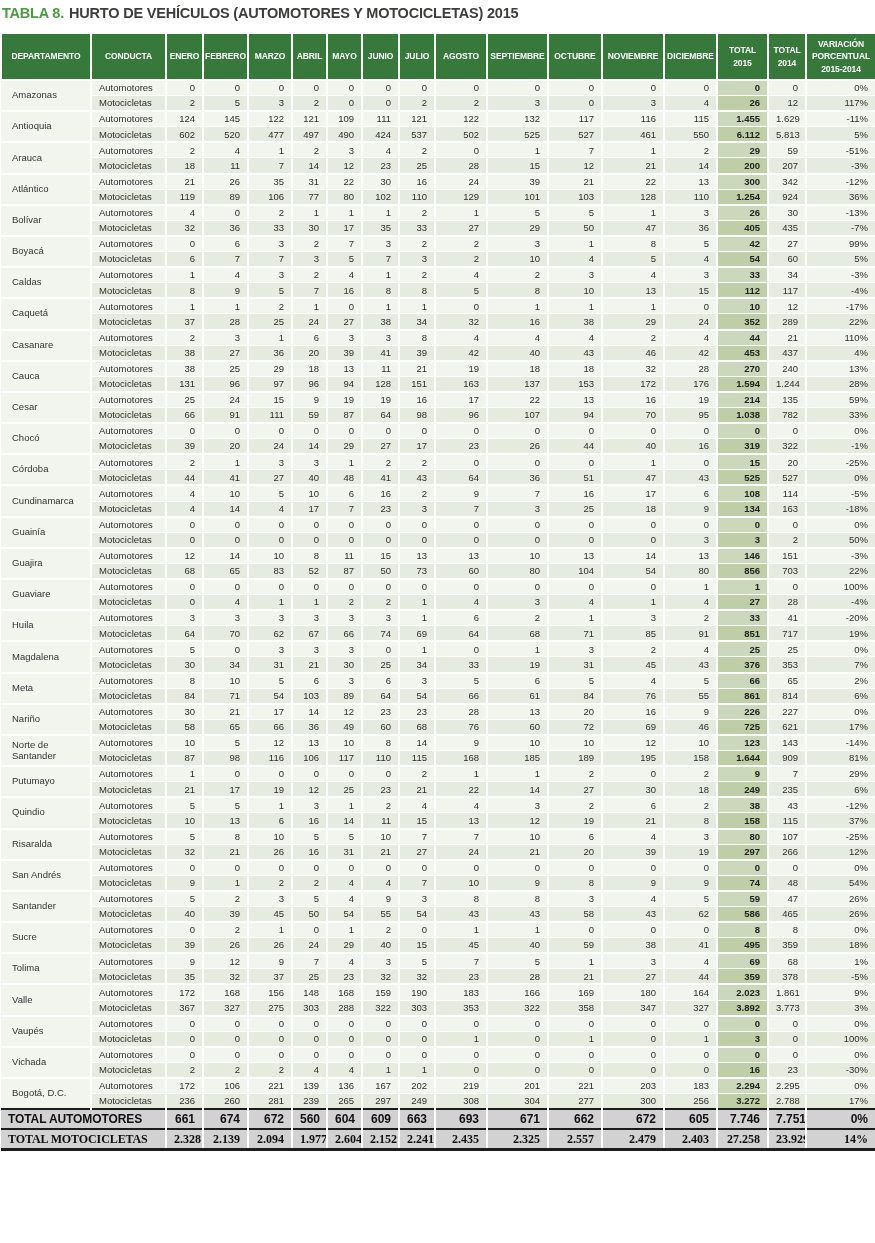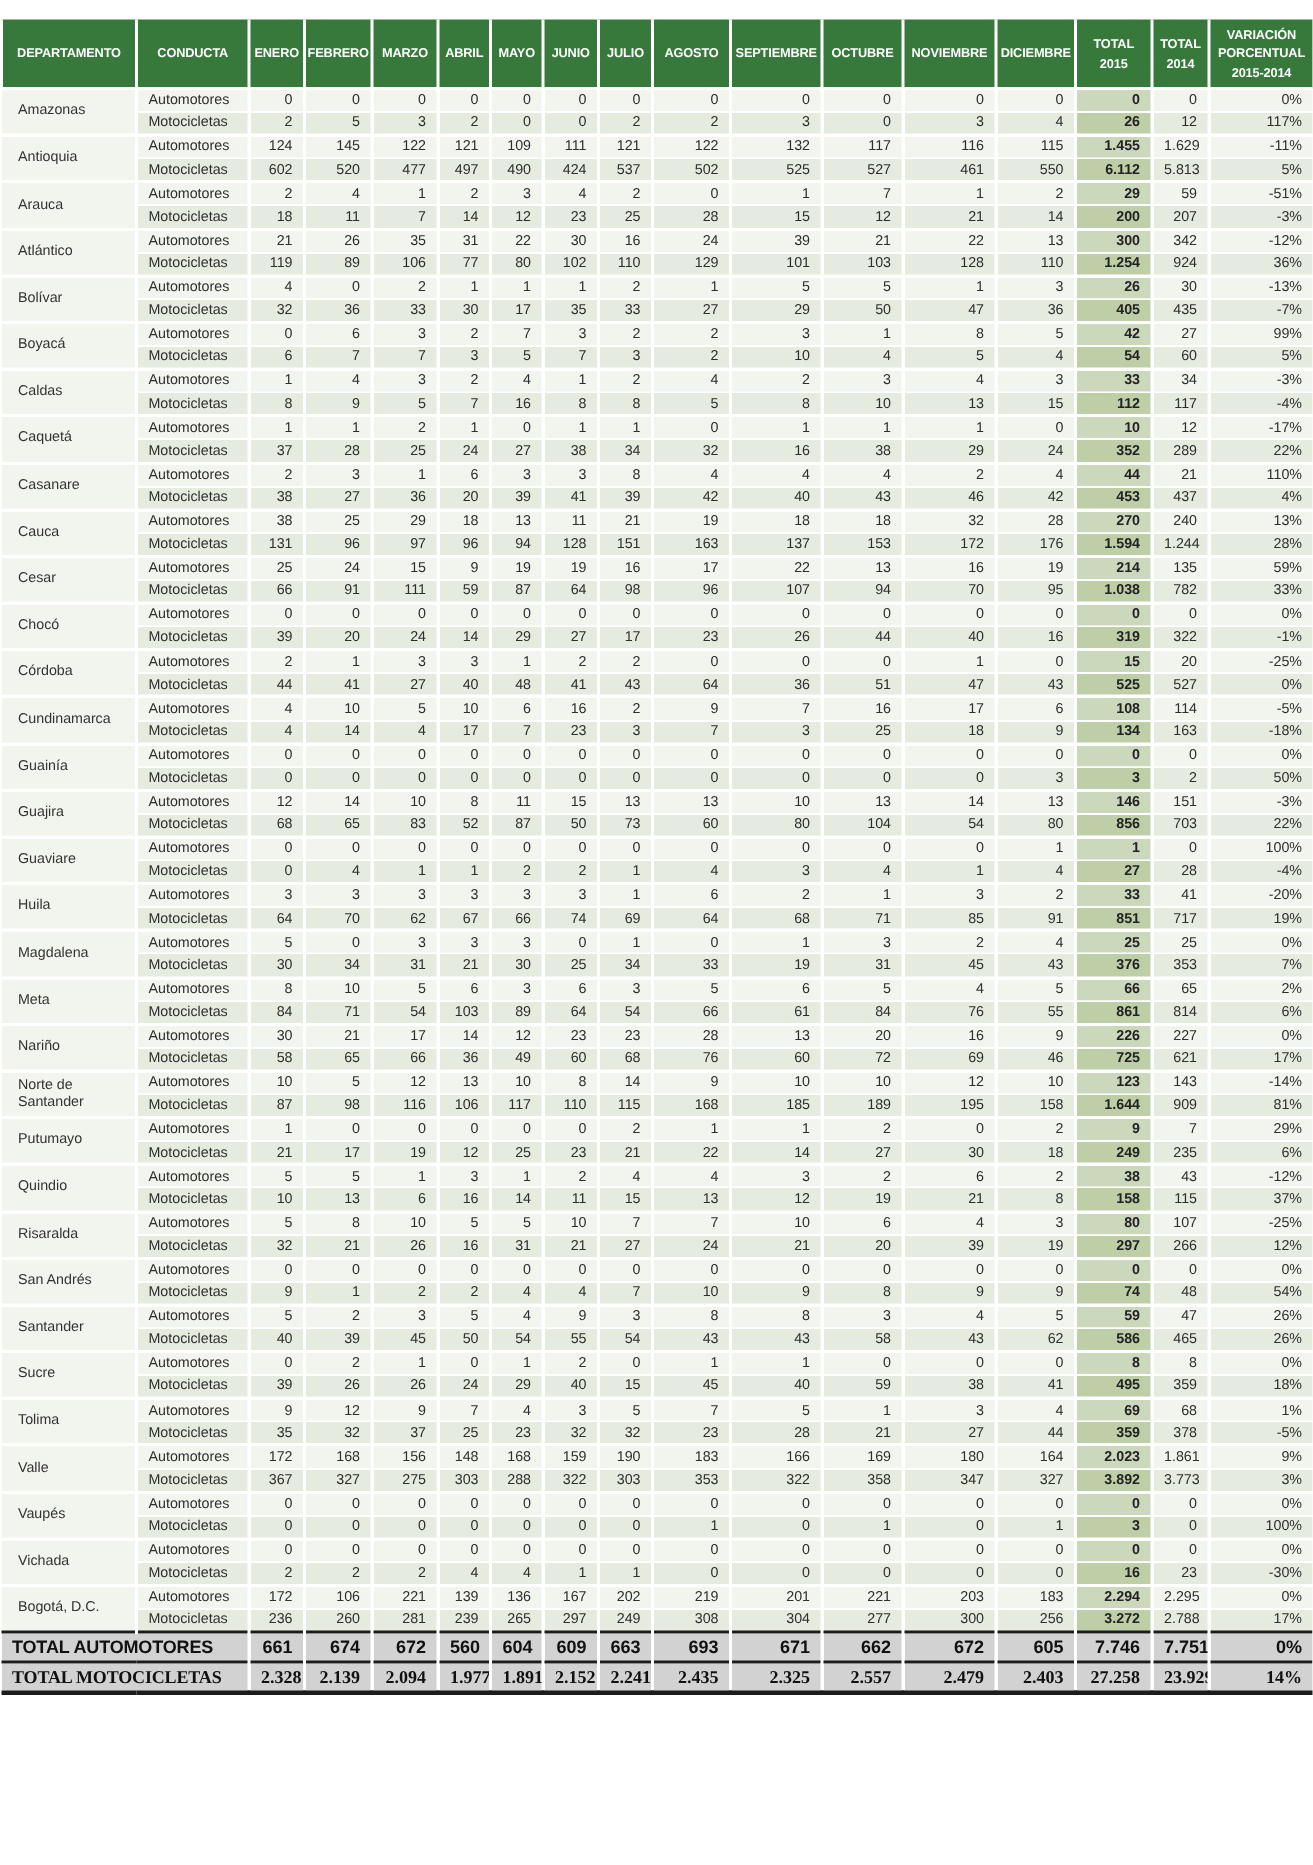--- a/index.html
+++ b/index.html
@@ -84,20 +84,21 @@
     color:#111111;
     height:20px;
     font-size:12px;
   }
   td.flabel{text-align:left;letter-spacing:-0.1px;}
 </style>
 </head>
 <body>
 
 <div class="page">
+  <h1 class="title"><span class="t-green">TABLA 8.</span><span class="t-dark">HURTO DE VEHÍCULOS (AUTOMOTORES Y MOTOCICLETAS) 2015</span></h1>
 
   <table>
     <colgroup>
       <col style="width:90px">
         <col style="width:75px">
       <col style="width:37px">
         <col style="width:45px">
         <col style="width:44px">
         <col style="width:35px">
       <col style="width:35px">
@@ -1384,21 +1385,21 @@
           <td class="num">7.746</td>
           <td class="num">7.751</td>
           <td class="num">0%</td>
         </tr>
         <tr class="f-row last">
           <td class="flabel" colspan="2">TOTAL MOTOCICLETAS</td>
           <td class="num">2.328</td>
           <td class="num">2.139</td>
           <td class="num">2.094</td>
           <td class="num">1.977</td>
-          <td class="num">1.891</td>
+          <td class="num">2.604</td>
           <td class="num">2.152</td>
           <td class="num">2.241</td>
           <td class="num">2.435</td>
           <td class="num">2.325</td>
           <td class="num">2.557</td>
           <td class="num">2.479</td>
           <td class="num">2.403</td>
           <td class="num">27.258</td>
           <td class="num">23.929</td>
           <td class="num">14%</td>

